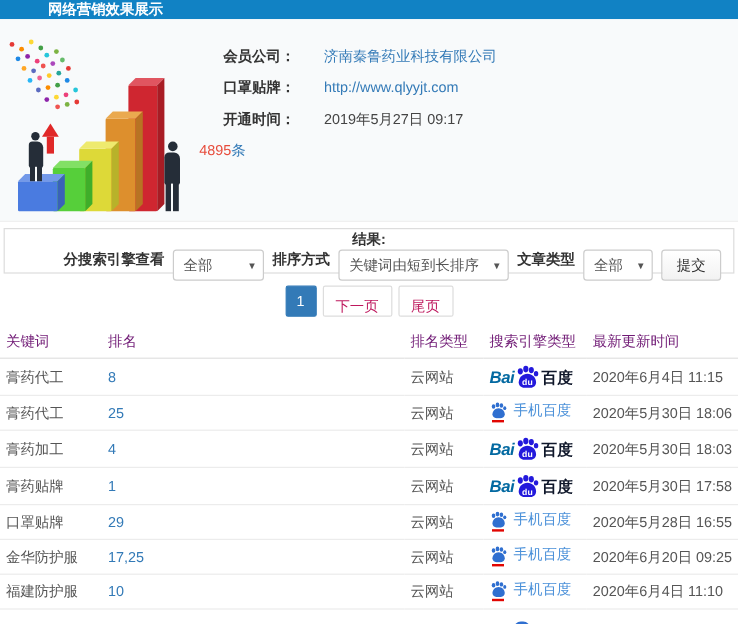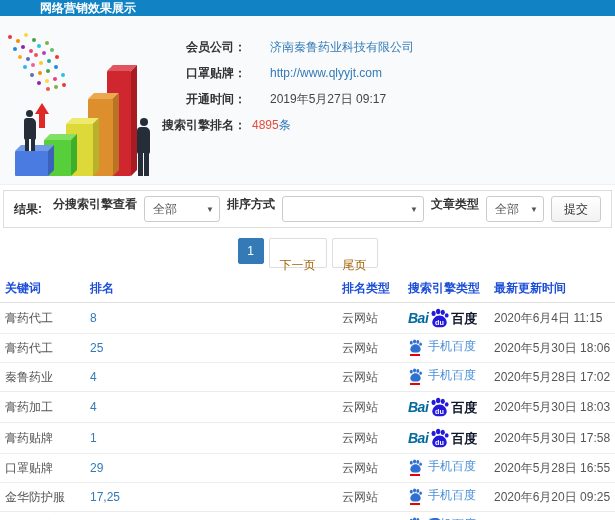--- a/index.html
+++ b/index.html
@@ -54,40 +54,40 @@
     53px 38px #26c6da,38px 52px #ef5350,46px 50px #7cb342,54px 48px #e53935;}
   .info-rows{position:absolute;left:160px;top:23px;}
   .info-row{display:flex;margin-bottom:10px;line-height:16px;}
   .info-label{width:86px;text-align:right;font-weight:bold;color:#333;flex:none;}
   .info-value{margin-left:24px;color:#444;text-decoration:none;}
   a.info-value{color:#337ab7;}
   .val-red{color:#e74c3c;margin-left:6px;}
   .val-suffix{color:#337ab7;}
   
   .filter-panel{margin:5px 3px 0 3px;border:1px solid #ddd;background:#fff;height:38px;
-    display:flex;align-items:center;padding:0 10px;box-sizing:border-box;}
+    display:flex;align-items:center;padding:0 10px;box-sizing:border-box;flex-direction:column;}
   .result-label{font-weight:bold;color:#333;}
   .filter-controls{margin-left:auto;display:flex;align-items:flex-start;gap:7px;}
   .f-label{font-weight:bold;color:#333;white-space:nowrap;}
   .select{position:relative;height:26px;line-height:24px;border:1px solid #ccc;border-radius:3px;
     background:#fff;padding:0 26px 0 8px;color:#555;cursor:pointer;box-sizing:border-box;white-space:nowrap;}
   .select .caret{position:absolute;right:5px;top:0;font-size:8px;color:#555;line-height:26px;font-style:normal;}
   .sel-engine{width:76px;} .sel-sort{width:142px;} .sel-article{width:58px;}
   .submit-btn{height:26px;padding:0 12px;border:1px solid #ccc;border-radius:3px;
     background:linear-gradient(#fff,#f2f2f2);color:#333;font-size:12px;cursor:pointer;
     font-family:inherit;}
   
   .pagination{margin-top:10px;display:flex;justify-content:center;gap:5px;}
-  .page-btn{display:inline-block;height:26px;line-height:24px;padding:14px 10px;border:1px solid #ddd;
-    border-radius:2px;color:#a16207;background:#fff;text-decoration:none;box-sizing:border-box;cursor:pointer;}
+  .page-btn{display:inline-block;height:26px;line-height:24px;padding:4px 10px;border:1px solid #ddd;
+    border-radius:2px;color:#be185d;background:#fff;text-decoration:none;box-sizing:border-box;cursor:pointer;}
   .page-btn.active{background:#337ab7;border-color:#337ab7;color:#fff;min-width:26px;text-align:center;padding:0;}
   
   table{width:100%;border-collapse:collapse;margin-top:6px;table-layout:fixed;}
-  th{text-align:left;padding:6px 5px;font-size:12px;color:#1d4ed8;border-bottom:1px solid #e0e0e0;
-    font-weight:bold;line-height:16px;}
+  th{text-align:left;padding:6px 5px;font-size:12px;color:#701a75;border-bottom:1px solid #e0e0e0;
+    font-weight:normal;line-height:16px;}
   td{padding:5px;line-height:16px;border-bottom:1px solid #ececec;font-size:12px;color:#555;
     white-space:nowrap;overflow:visible;}
   td.c-rank a{color:#337ab7;text-decoration:none;}
   
   .bd-full{display:inline-flex;align-items:center;font-weight:bold;line-height:1;}
   .bd-full .bai{color:#0369a1;font-size:14px;font-style:italic;letter-spacing:-.5px;}
   .bd-full svg{width:21px;height:20px;margin:0 1px;display:block;}
   .bd-full .cn{color:#0f172a;font-size:13px;}
   .bd-mobile{display:inline-flex;align-items:center;color:#4a90d9;font-size:12px;line-height:1;}
   .paw-wrap{position:relative;margin-right:5px;display:inline-block;}
@@ -146,37 +146,37 @@
     </div>
     <div class="info-row">
       <span class="info-label">口罩贴牌：</span>
       <a class="info-value" href="#">http://www.qlyyjt.com</a>
     </div>
     <div class="info-row">
       <span class="info-label">开通时间：</span>
       <span class="info-value">2019年5月27日 09:17</span>
     </div>
     <div class="info-row">
-      <span class="info-label">搜索引擎排名：</span>
       <span class="val-red">4895</span>
       <span class="val-suffix">条</span>
     </div>
   </div>
 </div>
 
 <div class="filter-panel">
   <span class="result-label">结果:</span>
   <div class="filter-controls">
     <span class="f-label">分搜索引擎查看</span>
     <div class="select sel-engine">
       <span>全部</span>
       <i class="caret">▼</i>
     </div>
     <span class="f-label">排序方式</span>
     <div class="select sel-sort">
+      <span>关键词由短到长排序</span>
       <i class="caret">▼</i>
     </div>
     <span class="f-label">文章类型</span>
     <div class="select sel-article">
       <span>全部</span>
       <i class="caret">▼</i>
     </div>
     <button class="submit-btn">提交</button>
   </div>
 </div>
@@ -242,149 +242,128 @@
             <ellipse cx="27" cy="11" rx="2.8" ry="3.4" fill="#2f6fd0"></ellipse>
             <path d="M16 11c-6 0-11 5-11 11 0 4 3 7 7 7h8c4 0 7-3 7-7 0-6-5-11-11-11z" fill="#2f6fd0"></path>
           </svg>
         </span>
         <span>手机百度</span>
       </span>
     </td>
     <td class="c-date">2020年5月30日 18:06</td>
   </tr>
 
-  <tr>
-    <td class="c-kw">秦鲁药业</td>
+
+  <tr>
+    <td class="c-kw">膏药加工</td>
     <td class="c-rank"><a href="#">4</a></td>
+    <td class="c-type">云网站</td>
+    <td class="c-engine">
+      <span class="bd-full">
+        <span class="bai">Bai</span>
+        <svg viewBox="0 0 32 30">
+          <ellipse cx="7" cy="8" rx="3.2" ry="4" fill="#2319dc"></ellipse>
+          <ellipse cx="14" cy="5.2" rx="3.3" ry="4.2" fill="#2319dc"></ellipse>
+          <ellipse cx="21" cy="6.4" rx="3.2" ry="4" fill="#2319dc"></ellipse>
+          <ellipse cx="27" cy="11" rx="2.8" ry="3.4" fill="#2319dc"></ellipse>
+          <path d="M16 11c-6 0-11 5-11 11 0 4 3 7 7 7h8c4 0 7-3 7-7 0-6-5-11-11-11z" fill="#2319dc"></path>
+          <text x="16" y="26" text-anchor="middle" font-size="11" font-weight="bold" fill="#ffffff">du</text>
+        </svg>
+        <span class="cn">百度</span>
+      </span>
+      
+    </td>
+    <td class="c-date">2020年5月30日 18:03</td>
+  </tr>
+
+  <tr>
+    <td class="c-kw">膏药贴牌</td>
+    <td class="c-rank"><a href="#">1</a></td>
+    <td class="c-type">云网站</td>
+    <td class="c-engine">
+      <span class="bd-full">
+        <span class="bai">Bai</span>
+        <svg viewBox="0 0 32 30">
+          <ellipse cx="7" cy="8" rx="3.2" ry="4" fill="#2319dc"></ellipse>
+          <ellipse cx="14" cy="5.2" rx="3.3" ry="4.2" fill="#2319dc"></ellipse>
+          <ellipse cx="21" cy="6.4" rx="3.2" ry="4" fill="#2319dc"></ellipse>
+          <ellipse cx="27" cy="11" rx="2.8" ry="3.4" fill="#2319dc"></ellipse>
+          <path d="M16 11c-6 0-11 5-11 11 0 4 3 7 7 7h8c4 0 7-3 7-7 0-6-5-11-11-11z" fill="#2319dc"></path>
+          <text x="16" y="26" text-anchor="middle" font-size="11" font-weight="bold" fill="#ffffff">du</text>
+        </svg>
+        <span class="cn">百度</span>
+      </span>
+      
+    </td>
+    <td class="c-date">2020年5月30日 17:58</td>
+  </tr>
+
+  <tr>
+    <td class="c-kw">口罩贴牌</td>
+    <td class="c-rank"><a href="#">29</a></td>
     <td class="c-type">云网站</td>
     <td class="c-engine">
       
       <span class="bd-mobile">
         <span class="paw-wrap">
           <svg viewBox="0 0 32 30">
             <ellipse cx="7" cy="8" rx="3.2" ry="4" fill="#2f6fd0"></ellipse>
             <ellipse cx="14" cy="5.2" rx="3.3" ry="4.2" fill="#2f6fd0"></ellipse>
             <ellipse cx="21" cy="6.4" rx="3.2" ry="4" fill="#2f6fd0"></ellipse>
             <ellipse cx="27" cy="11" rx="2.8" ry="3.4" fill="#2f6fd0"></ellipse>
             <path d="M16 11c-6 0-11 5-11 11 0 4 3 7 7 7h8c4 0 7-3 7-7 0-6-5-11-11-11z" fill="#2f6fd0"></path>
           </svg>
         </span>
         <span>手机百度</span>
       </span>
     </td>
-    <td class="c-date">2020年5月28日 17:02</td>
-  </tr>
-
-  <tr>
-    <td class="c-kw">膏药加工</td>
-    <td class="c-rank"><a href="#">4</a></td>
-    <td class="c-type">云网站</td>
-    <td class="c-engine">
-      <span class="bd-full">
-        <span class="bai">Bai</span>
-        <svg viewBox="0 0 32 30">
-          <ellipse cx="7" cy="8" rx="3.2" ry="4" fill="#2319dc"></ellipse>
-          <ellipse cx="14" cy="5.2" rx="3.3" ry="4.2" fill="#2319dc"></ellipse>
-          <ellipse cx="21" cy="6.4" rx="3.2" ry="4" fill="#2319dc"></ellipse>
-          <ellipse cx="27" cy="11" rx="2.8" ry="3.4" fill="#2319dc"></ellipse>
-          <path d="M16 11c-6 0-11 5-11 11 0 4 3 7 7 7h8c4 0 7-3 7-7 0-6-5-11-11-11z" fill="#2319dc"></path>
-          <text x="16" y="26" text-anchor="middle" font-size="11" font-weight="bold" fill="#ffffff">du</text>
-        </svg>
-        <span class="cn">百度</span>
-      </span>
-      
-    </td>
-    <td class="c-date">2020年5月30日 18:03</td>
-  </tr>
-
-  <tr>
-    <td class="c-kw">膏药贴牌</td>
-    <td class="c-rank"><a href="#">1</a></td>
-    <td class="c-type">云网站</td>
-    <td class="c-engine">
-      <span class="bd-full">
-        <span class="bai">Bai</span>
-        <svg viewBox="0 0 32 30">
-          <ellipse cx="7" cy="8" rx="3.2" ry="4" fill="#2319dc"></ellipse>
-          <ellipse cx="14" cy="5.2" rx="3.3" ry="4.2" fill="#2319dc"></ellipse>
-          <ellipse cx="21" cy="6.4" rx="3.2" ry="4" fill="#2319dc"></ellipse>
-          <ellipse cx="27" cy="11" rx="2.8" ry="3.4" fill="#2319dc"></ellipse>
-          <path d="M16 11c-6 0-11 5-11 11 0 4 3 7 7 7h8c4 0 7-3 7-7 0-6-5-11-11-11z" fill="#2319dc"></path>
-          <text x="16" y="26" text-anchor="middle" font-size="11" font-weight="bold" fill="#ffffff">du</text>
-        </svg>
-        <span class="cn">百度</span>
-      </span>
-      
-    </td>
-    <td class="c-date">2020年5月30日 17:58</td>
-  </tr>
-
-  <tr>
-    <td class="c-kw">口罩贴牌</td>
-    <td class="c-rank"><a href="#">29</a></td>
+    <td class="c-date">2020年5月28日 16:55</td>
+  </tr>
+
+  <tr>
+    <td class="c-kw">金华防护服</td>
+    <td class="c-rank"><a href="#">17,25</a></td>
     <td class="c-type">云网站</td>
     <td class="c-engine">
       
       <span class="bd-mobile">
         <span class="paw-wrap">
           <svg viewBox="0 0 32 30">
             <ellipse cx="7" cy="8" rx="3.2" ry="4" fill="#2f6fd0"></ellipse>
             <ellipse cx="14" cy="5.2" rx="3.3" ry="4.2" fill="#2f6fd0"></ellipse>
             <ellipse cx="21" cy="6.4" rx="3.2" ry="4" fill="#2f6fd0"></ellipse>
             <ellipse cx="27" cy="11" rx="2.8" ry="3.4" fill="#2f6fd0"></ellipse>
             <path d="M16 11c-6 0-11 5-11 11 0 4 3 7 7 7h8c4 0 7-3 7-7 0-6-5-11-11-11z" fill="#2f6fd0"></path>
           </svg>
         </span>
         <span>手机百度</span>
       </span>
     </td>
-    <td class="c-date">2020年5月28日 16:55</td>
-  </tr>
-
-  <tr>
-    <td class="c-kw">金华防护服</td>
-    <td class="c-rank"><a href="#">17,25</a></td>
+    <td class="c-date">2020年6月20日 09:25</td>
+  </tr>
+
+  <tr>
+    <td class="c-kw">福建防护服</td>
+    <td class="c-rank"><a href="#">10</a></td>
     <td class="c-type">云网站</td>
     <td class="c-engine">
       
       <span class="bd-mobile">
         <span class="paw-wrap">
           <svg viewBox="0 0 32 30">
             <ellipse cx="7" cy="8" rx="3.2" ry="4" fill="#2f6fd0"></ellipse>
             <ellipse cx="14" cy="5.2" rx="3.3" ry="4.2" fill="#2f6fd0"></ellipse>
             <ellipse cx="21" cy="6.4" rx="3.2" ry="4" fill="#2f6fd0"></ellipse>
             <ellipse cx="27" cy="11" rx="2.8" ry="3.4" fill="#2f6fd0"></ellipse>
             <path d="M16 11c-6 0-11 5-11 11 0 4 3 7 7 7h8c4 0 7-3 7-7 0-6-5-11-11-11z" fill="#2f6fd0"></path>
           </svg>
         </span>
         <span>手机百度</span>
       </span>
     </td>
-    <td class="c-date">2020年6月20日 09:25</td>
-  </tr>
-
-  <tr>
-    <td class="c-kw">福建防护服</td>
-    <td class="c-rank"><a href="#">10</a></td>
-    <td class="c-type">云网站</td>
-    <td class="c-engine">
-      
-      <span class="bd-mobile">
-        <span class="paw-wrap">
-          <svg viewBox="0 0 32 30">
-            <ellipse cx="7" cy="8" rx="3.2" ry="4" fill="#2f6fd0"></ellipse>
-            <ellipse cx="14" cy="5.2" rx="3.3" ry="4.2" fill="#2f6fd0"></ellipse>
-            <ellipse cx="21" cy="6.4" rx="3.2" ry="4" fill="#2f6fd0"></ellipse>
-            <ellipse cx="27" cy="11" rx="2.8" ry="3.4" fill="#2f6fd0"></ellipse>
-            <path d="M16 11c-6 0-11 5-11 11 0 4 3 7 7 7h8c4 0 7-3 7-7 0-6-5-11-11-11z" fill="#2f6fd0"></path>
-          </svg>
-        </span>
-        <span>手机百度</span>
-      </span>
-    </td>
     <td class="c-date">2020年6月4日 11:10</td>
   </tr>
 </tbody>
 </table>
 
 <div class="partial-next">
   <span class="mini-paw"></span>
 </div>
 
 </body></html>

